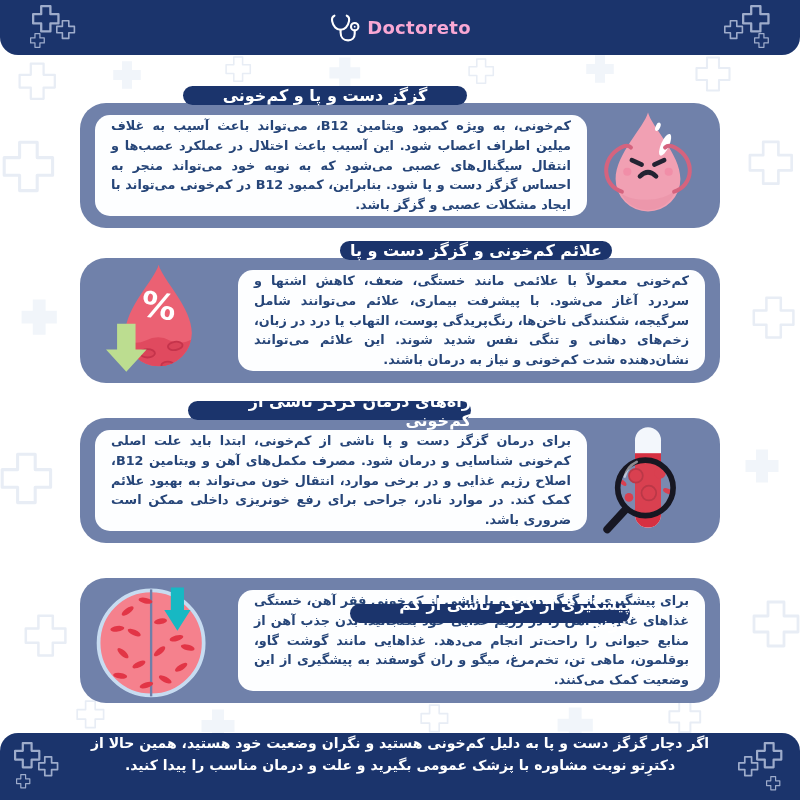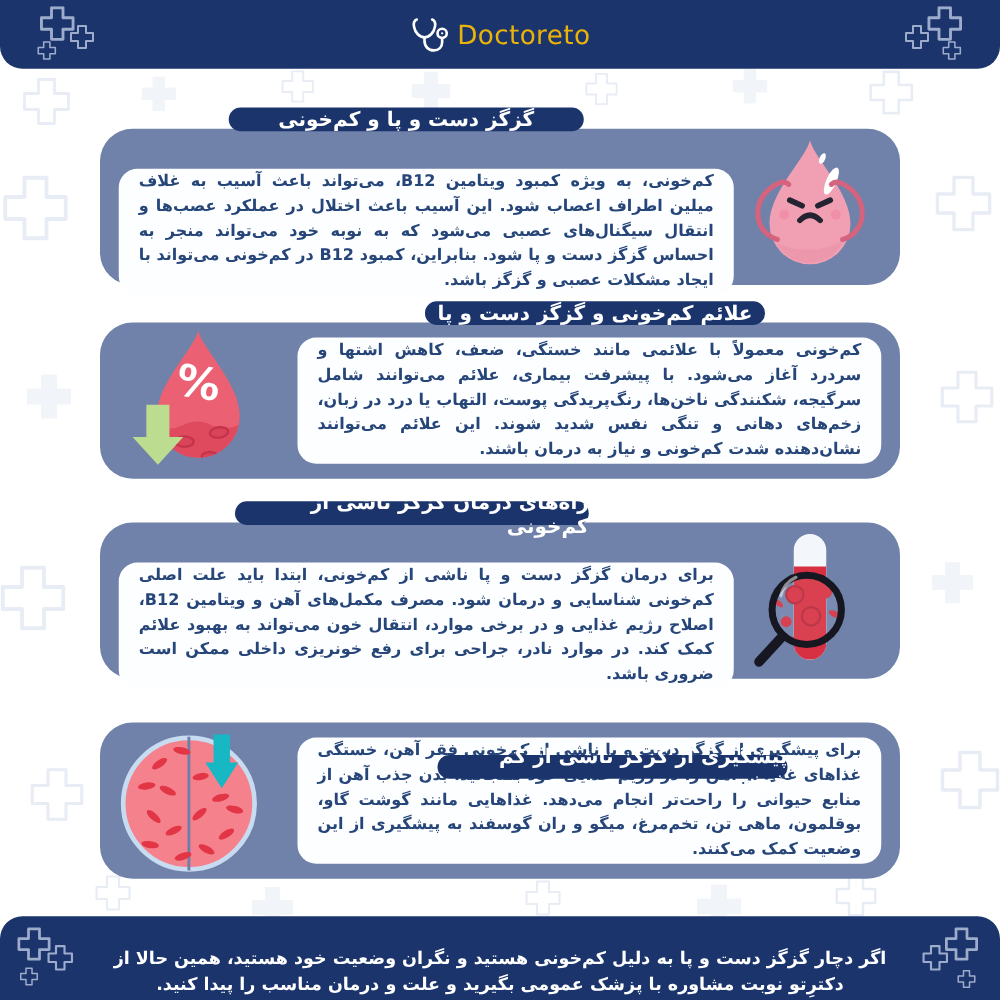--- a/index.html
+++ b/index.html
@@ -3,23 +3,23 @@
 <meta charset="utf-8">
 <style>
   html,body{margin:0;padding:0;background:#fff;}
   .page{position:relative;width:800px;height:800px;overflow:hidden;background:#FFFFFF;
         font-family:"DejaVu Sans",sans-serif;}
   .bg-pattern{position:absolute;inset:0;z-index:0;}
   
   .header-bar{position:absolute;left:0;top:0;width:800px;height:55px;background:#1B346C;
               border-radius:0 0 18px 18px;z-index:2;display:flex;align-items:center;justify-content:center;}
   .footer-bar{position:absolute;left:0;top:733px;width:800px;height:67px;background:#1B346C;
-              border-radius:18px 18px 0 0;z-index:2;display:flex;align-items:flex-end;justify-content:center;}
+              border-radius:18px 18px 0 0;z-index:2;display:flex;align-items:flex-start;justify-content:center;}
   .brand{display:flex;align-items:center;gap:6px;}
-  .brand-name{color:#eab308;font-size:21px;font-weight:normal;letter-spacing:.3px;}
+  .brand-name{color:#f9a8d4;font-size:18px;font-weight:bold;letter-spacing:.3px;}
   .corner-crosses{position:absolute;top:5px;z-index:3;}
   .corner-crosses.left{left:22px;}
   .corner-crosses.right{right:22px;}
   .footer-crosses{position:absolute;bottom:4px;z-index:3;}
   .footer-crosses.left{left:10px;}
   .footer-crosses.right{right:10px;}
   .footer-text{color:#FFFFFF;font-size:14px;font-weight:bold;line-height:1.55;text-align:center;
                direction:rtl;width:620px;margin:0;}
   
   .section{position:absolute;left:80px;width:640px;height:125px;z-index:1;}
@@ -31,21 +31,21 @@
              display:flex;align-items:center;box-sizing:border-box;padding:0 16px;}
   .body-text{margin:0;direction:rtl;text-align:justify;color:#264578;font-size:12.8px;
              font-weight:bold;line-height:1.55;width:100%;}
   .illust{position:absolute;top:4px;height:117px;display:flex;align-items:center;z-index:2;}
   
   .s1{top:103px;} .s2{top:258px;} .s3{top:418px;} .s4{top:578px;}
   .s1 .pill{left:103px;width:284px;}
   .s2 .pill{left:260px;width:272px;}
   .s3 .pill{left:108px;width:283px;}
   .s4 .pill{left:270px;width:280px;margin-top:43px;}
-  .s1 .text-card,.s3 .text-card{left:15px;width:492px;margin-top:20px;}
+  .s1 .text-card,.s3 .text-card{left:15px;width:492px;}
   .s2 .text-card,.s4 .text-card{left:158px;width:467px;align-items:center;}
   .s1 .illust{left:512px;} .s3 .illust{left:514px;}
   .s2 .illust{left:14px;}  .s4 .illust{left:12px;}
 </style>
 </head>
 <body>
 
 <div class="page">
 
   <svg class="bg-pattern" width="800" height="800" viewBox="0 0 800 800">

